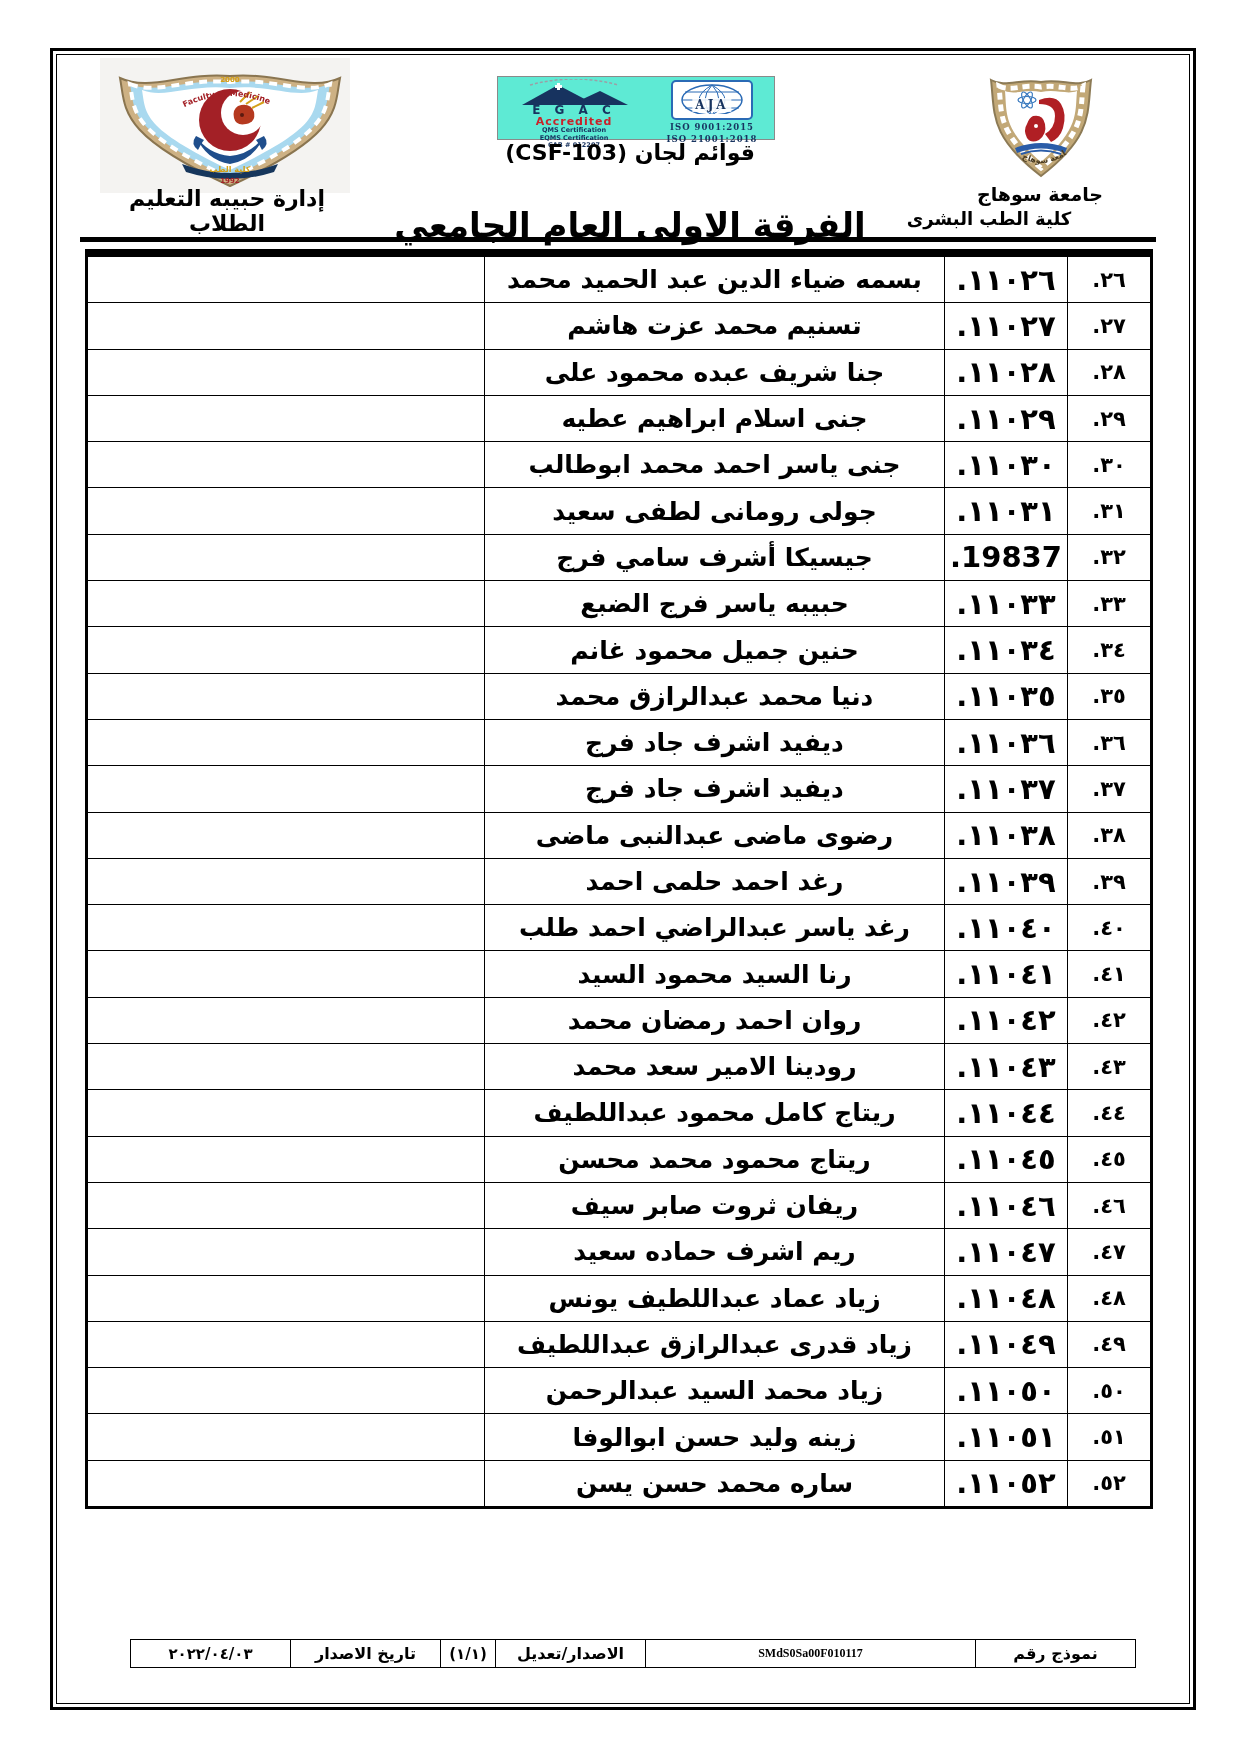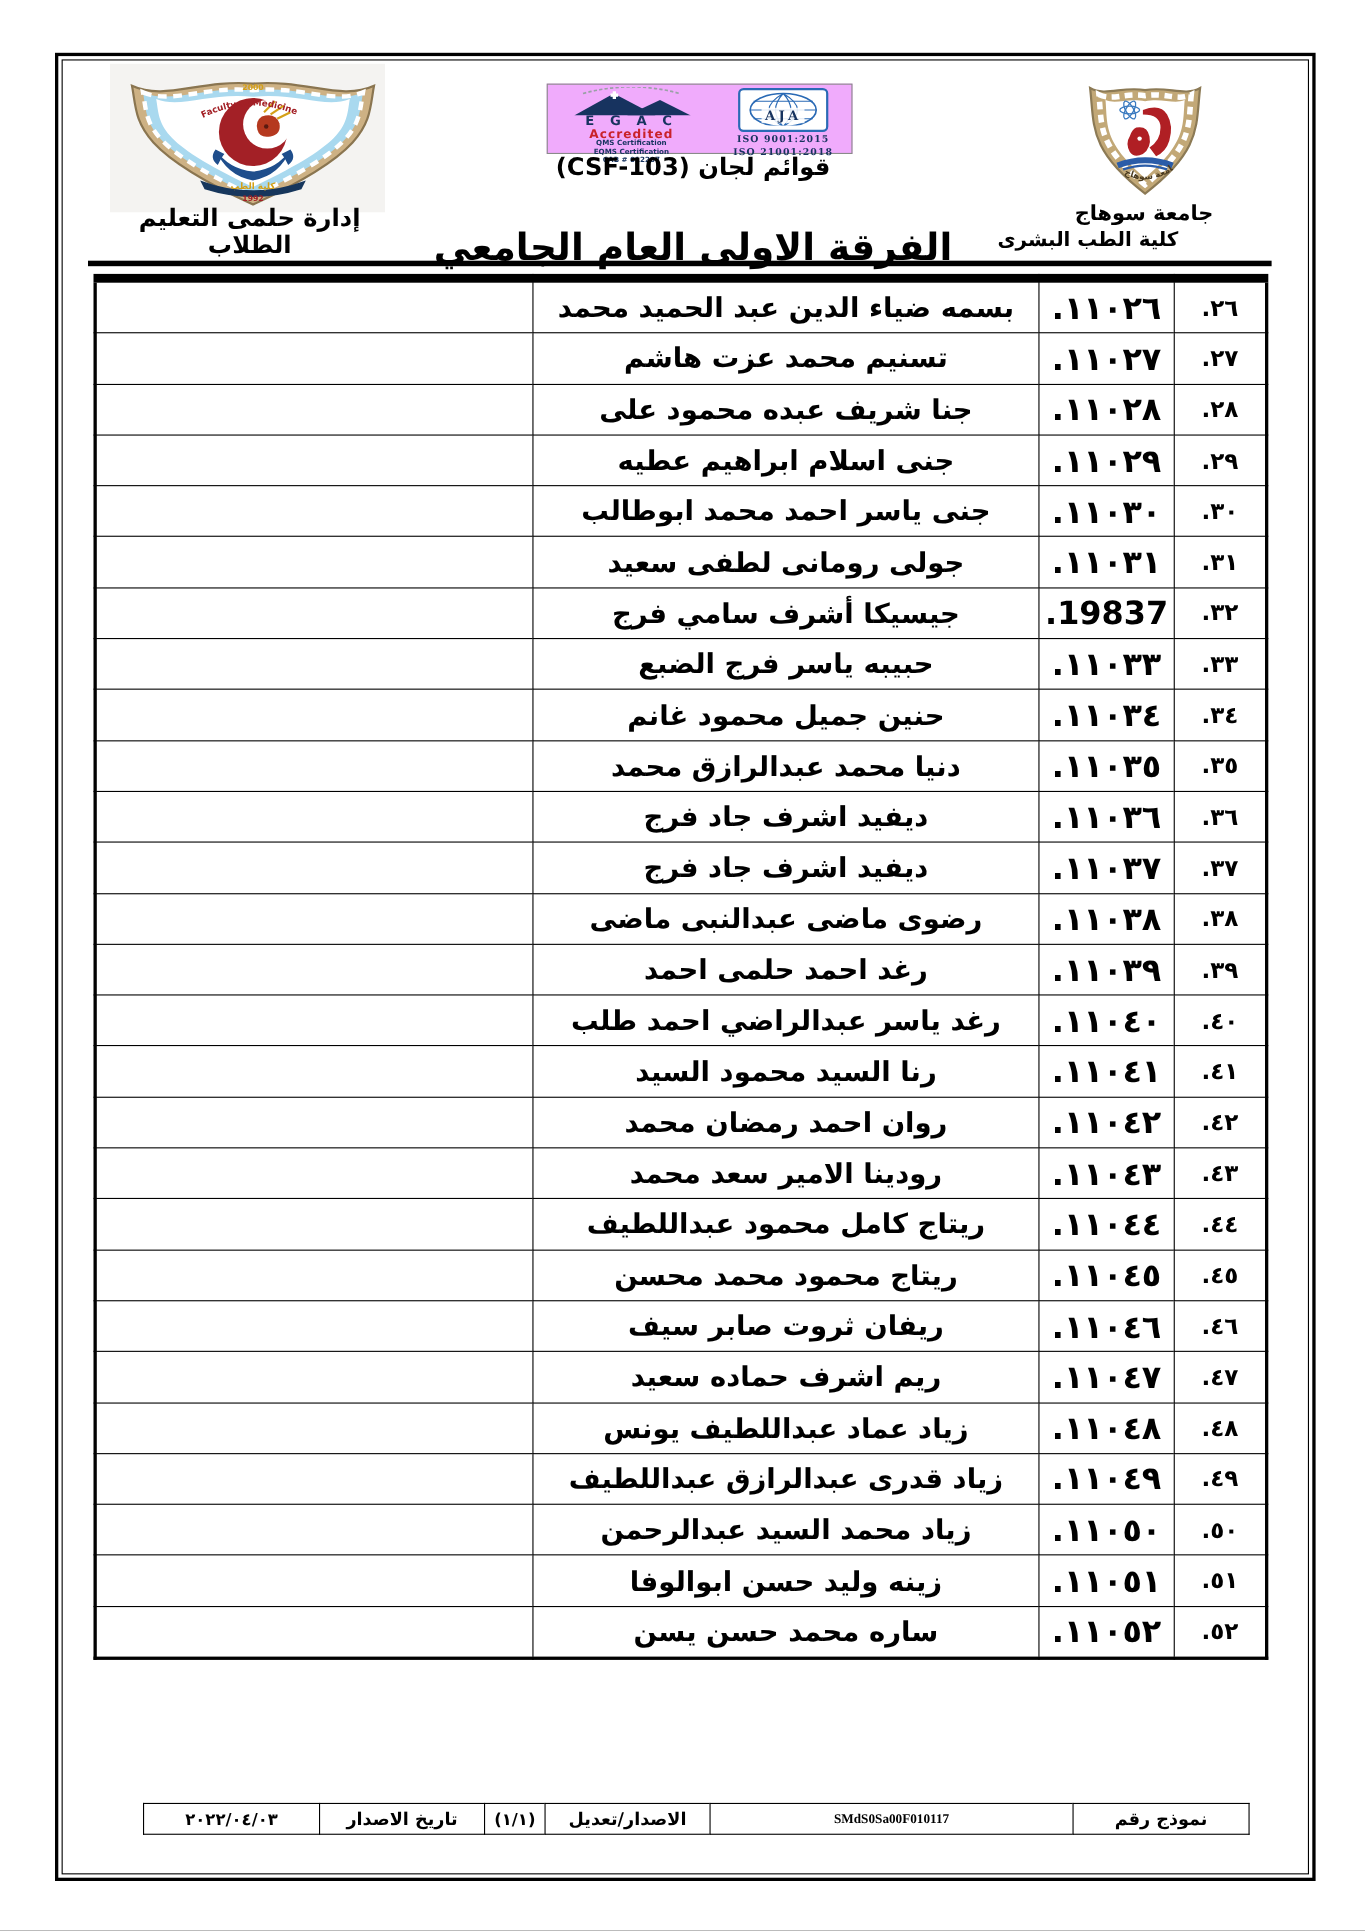--- a/index.html
+++ b/index.html
@@ -8,21 +8,21 @@
   
   .frame-outer{position:absolute;left:50px;top:48px;width:1140px;height:1656px;
                border:3px solid #000;}
   .frame-inner{position:absolute;left:3px;top:3px;right:3px;bottom:3px;border:1px solid #000;}
   
   .logo-bg{position:absolute;left:100px;top:58px;width:250px;height:135px;background:#f4f3f1;}
   .faculty-logo{position:absolute;left:112px;top:68px;width:236px;height:122px;}
   .dept-label{position:absolute;left:88px;top:186px;width:278px;text-align:center;
               font-size:22px;font-weight:bold;color:#000;direction:rtl;}
   .cert-box{position:absolute;left:497px;top:76px;width:276px;height:62px;border:1px solid #8a8a8a;
-            background:#f0abfc;display:flex;flex-direction:row;align-items:stretch;direction:ltr;}
+            background:#5eead4;display:flex;flex-direction:row;align-items:stretch;direction:ltr;}
   .egac{width:152px;text-align:center;padding-top:2px;}
   .egac .arc{display:block;margin:0 auto;}
   .egac-name{font-size:12px;font-weight:bold;color:#17335f;letter-spacing:5px;line-height:11px;}
   .egac-accredited{font-size:11px;font-weight:bold;color:#c9222a;line-height:11px;letter-spacing:1px;}
   .egac-small{font-size:6.5px;line-height:7.5px;font-weight:bold;color:#17335f;}
   .aja{width:124px;text-align:center;position:relative;padding-top:3px;}
   .aja-globe-box{position:relative;width:78px;height:36px;margin:0 auto;border:2px solid #2a6ab5;
                  border-radius:5px;background:#fff;overflow:hidden;}
   .aja-name{position:absolute;left:50%;top:16px;transform:translateX(-50%);background:rgba(255,255,255,.85);
             padding:0 3px;font-size:12px;font-weight:bold;color:#17335f;letter-spacing:3px;
@@ -87,21 +87,21 @@
     <path d="M152,68 q6,8 -2,14 q-4,-8 -6,-10 Z" fill="#1f4e8c"></path>
     <path d="M70,96 q48,18 96,0 l-4,8 q-44,14 -88,0 Z" fill="#16365c"></path>
     <text x="118" y="104" font-size="8" fill="#d4a017" text-anchor="middle" font-weight="bold">كلية الطب</text>
     <text x="118" y="115" font-size="7" fill="#a32026" text-anchor="middle" font-weight="bold">1992</text>
     <text x="118" y="14" font-size="7" fill="#d4a017" text-anchor="middle" font-weight="bold">2000</text>
     <path id="facArc" d="M60,46 Q118,10 176,46" fill="none"></path>
     <text font-size="8" fill="#a32026" font-weight="bold">
       <textPath href="#facArc" startOffset="14">Faculty of Medicine</textPath>
     </text>
   </svg>
-  <div class="dept-label">إدارة حلمى التعليم الطلاب</div>
+  <div class="dept-label">إدارة حبيبه التعليم الطلاب</div>
 
   <div class="cert-box">
     <div class="egac">
       <svg class="arc" width="120" height="26" viewBox="0 0 120 26">
         <path d="M16,6 Q60,-6 104,6" fill="none" stroke="#9aa0a6" stroke-width="1.5" stroke-dasharray="3,2"></path>
         <polygon points="8,26 44,6 82,26" fill="#17335f"></polygon>
         <polygon points="56,26 86,12 114,26" fill="#17335f"></polygon>
         <rect x="41" y="6" width="7" height="3" fill="#ffffff"></rect>
         <rect x="43" y="4" width="3" height="7" fill="#ffffff"></rect>
       </svg>

